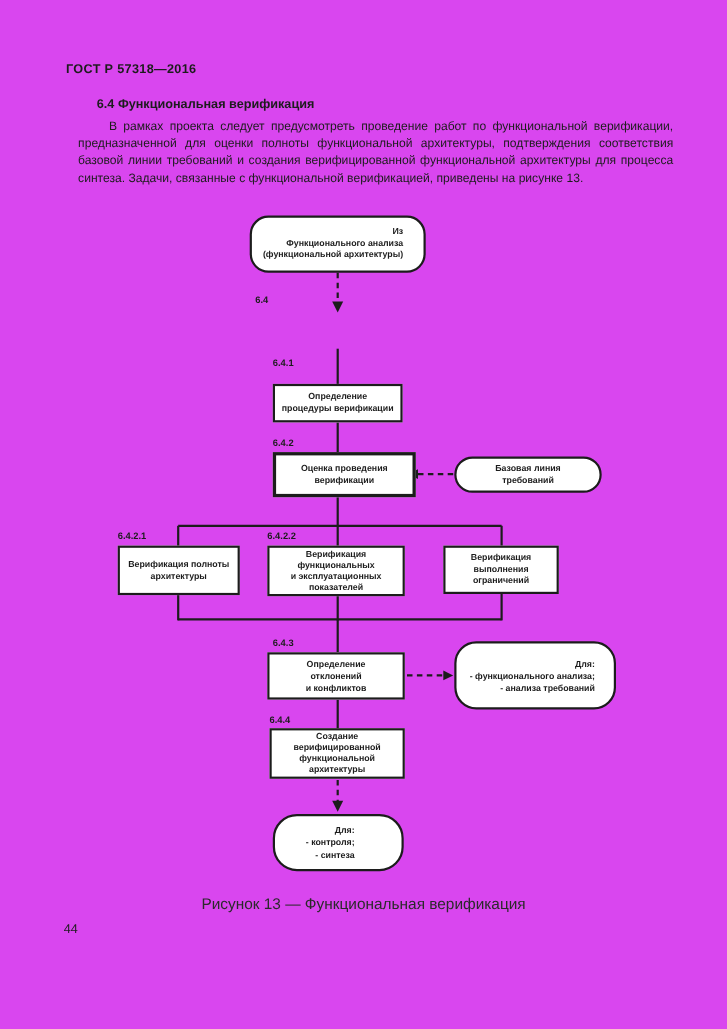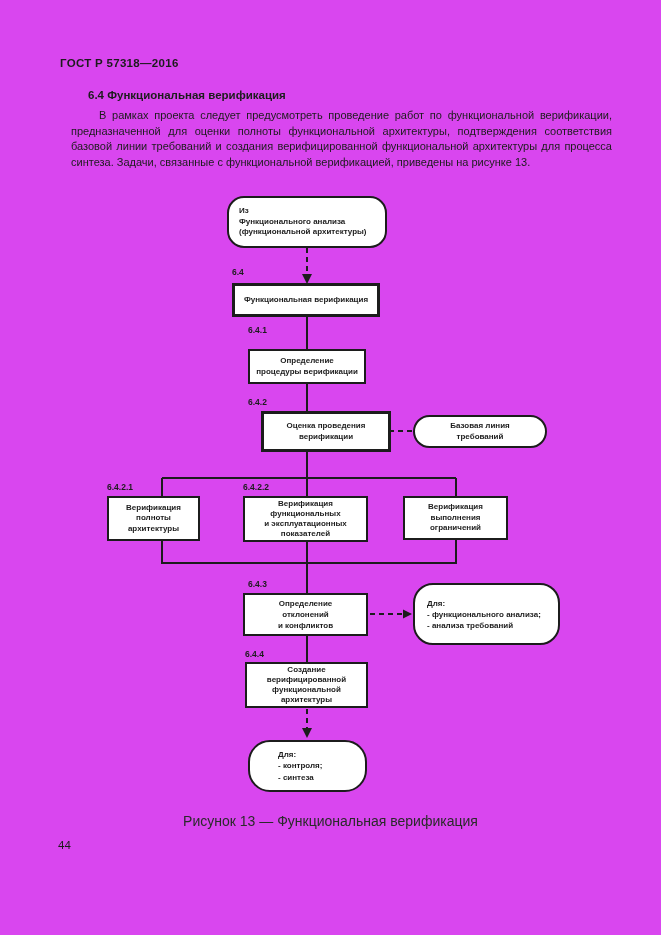--- a/index.html
+++ b/index.html
@@ -25,21 +25,21 @@
   .connectors { position:absolute; left:0; top:0; z-index:0; }
   .node {
     position:absolute; z-index:1; box-sizing:border-box;
     background:#ffffff; border:2px solid #1c1c1c;
     display:flex; align-items:center; justify-content:center;
     text-align:center; font-size:8px; font-weight:bold; line-height:10.5px;
   }
   .node .node-text { white-space:pre-line; }
   .thick { border-width:3px; }
   .stadium { border-radius:18px; }
-  .left-text { justify-content:flex-start; text-align:left; }
+  .left-text { justify-content:flex-start; text-align:right; }
   .num {
     position:absolute; z-index:1;
     font-size:8.5px; font-weight:bold; line-height:12px;
   }
   .caption {
     position:absolute; left:60px; top:813px; width:541px;
     text-align:center; font-size:14px; color:#2a2a2a;
   }
   .page-number { position:absolute; left:58px; top:839px; font-size:11.5px; }
 </style>
@@ -87,43 +87,40 @@
       </g>
     </svg>
 
     <div class="node stadium left-text" style="left:227px; top:196px; width:160px; height:52px; border-radius:17px; padding-left:10px;">
       <span class="node-text">Из
 Функционального анализа
 (функциональной архитектуры)</span>
     </div>
 
     <div class="num" style="left:232px; top:266px;">6.4</div>
-    <div class="node thick" style="left:232px; top:283px; width:148px; height:34px;">
-      <span class="node-text">Функциональная верификация</span>
-    </div>
 
     <div class="num" style="left:248px; top:324px;">6.4.1</div>
     <div class="node" style="left:248px; top:349px; width:118px; height:35px;">
       <span class="node-text">Определение
 процедуры верификации</span>
     </div>
 
     <div class="num" style="left:248px; top:396px;">6.4.2</div>
-    <div class="node thick" style="left:261px; top:411px; width:130px; height:41px;">
+    <div class="node thick" style="left:248px; top:411px; width:130px; height:41px;">
       <span class="node-text">Оценка проведения
 верификации</span>
     </div>
 
     <div class="node stadium" style="left:413px; top:415px; width:134px; height:33px; border-radius:16.5px;">
       <span class="node-text">Базовая линия
 требований</span>
     </div>
 
     <div class="num" style="left:107px; top:481px;text-align:center;">6.4.2.1</div>
-    <div class="node" style="left:107px; top:496px; width:93px; height:45px;">
+    <div class="node" style="left:107px; top:496px; width:111px; height:45px;">
       <span class="node-text">Верификация полноты
 архитектуры</span>
     </div>
 
     <div class="num" style="left:243px; top:481px;">6.4.2.2</div>
     <div class="node" style="left:243px; top:496px; width:125px; height:46px; line-height:10px;">
       <span class="node-text">Верификация
 функциональных
 и эксплуатационных
 показателей</span>

